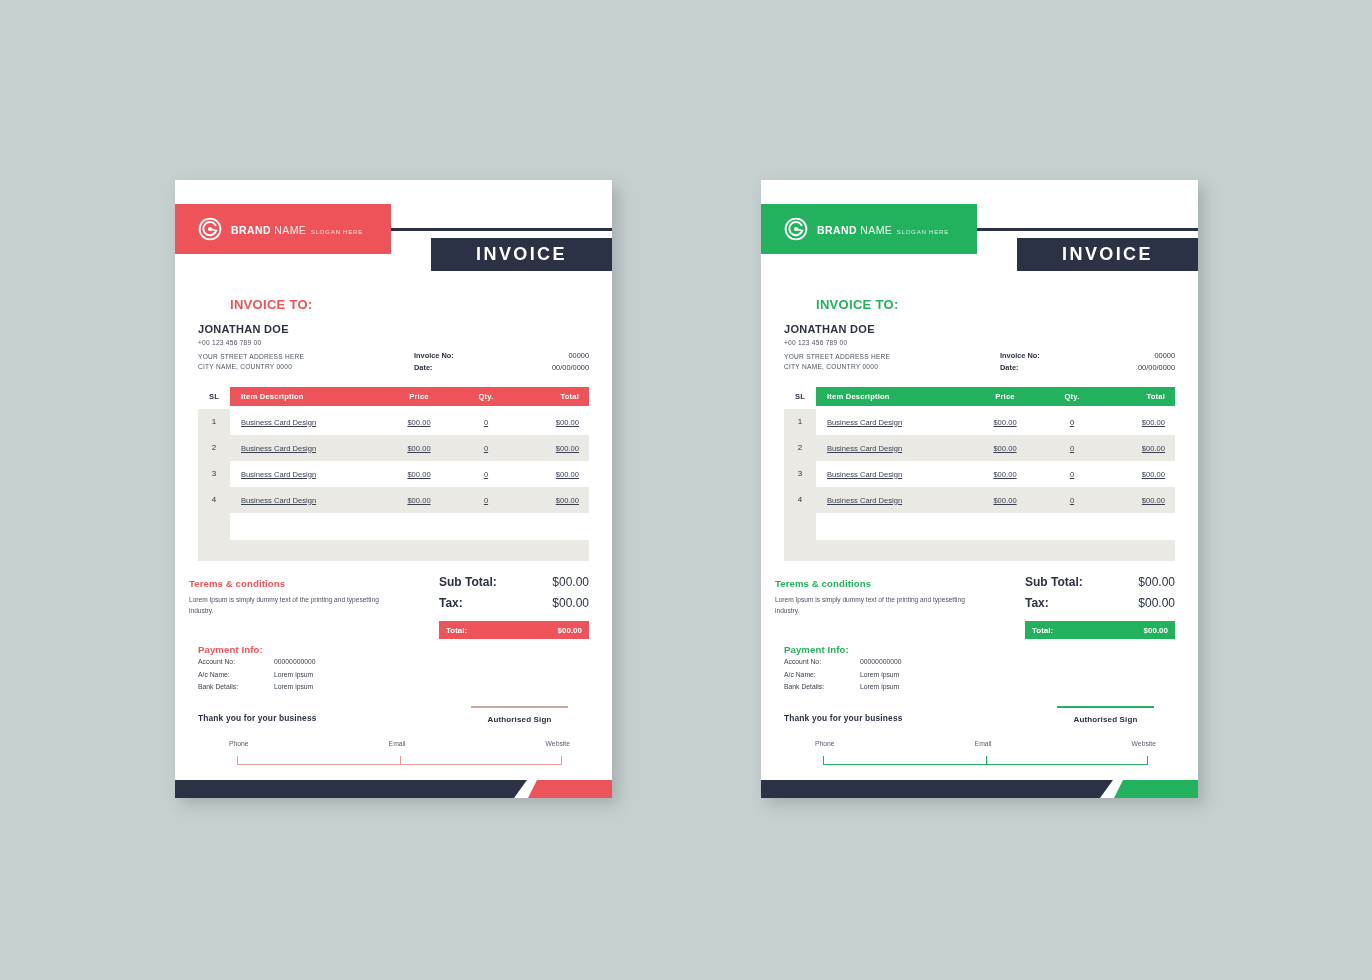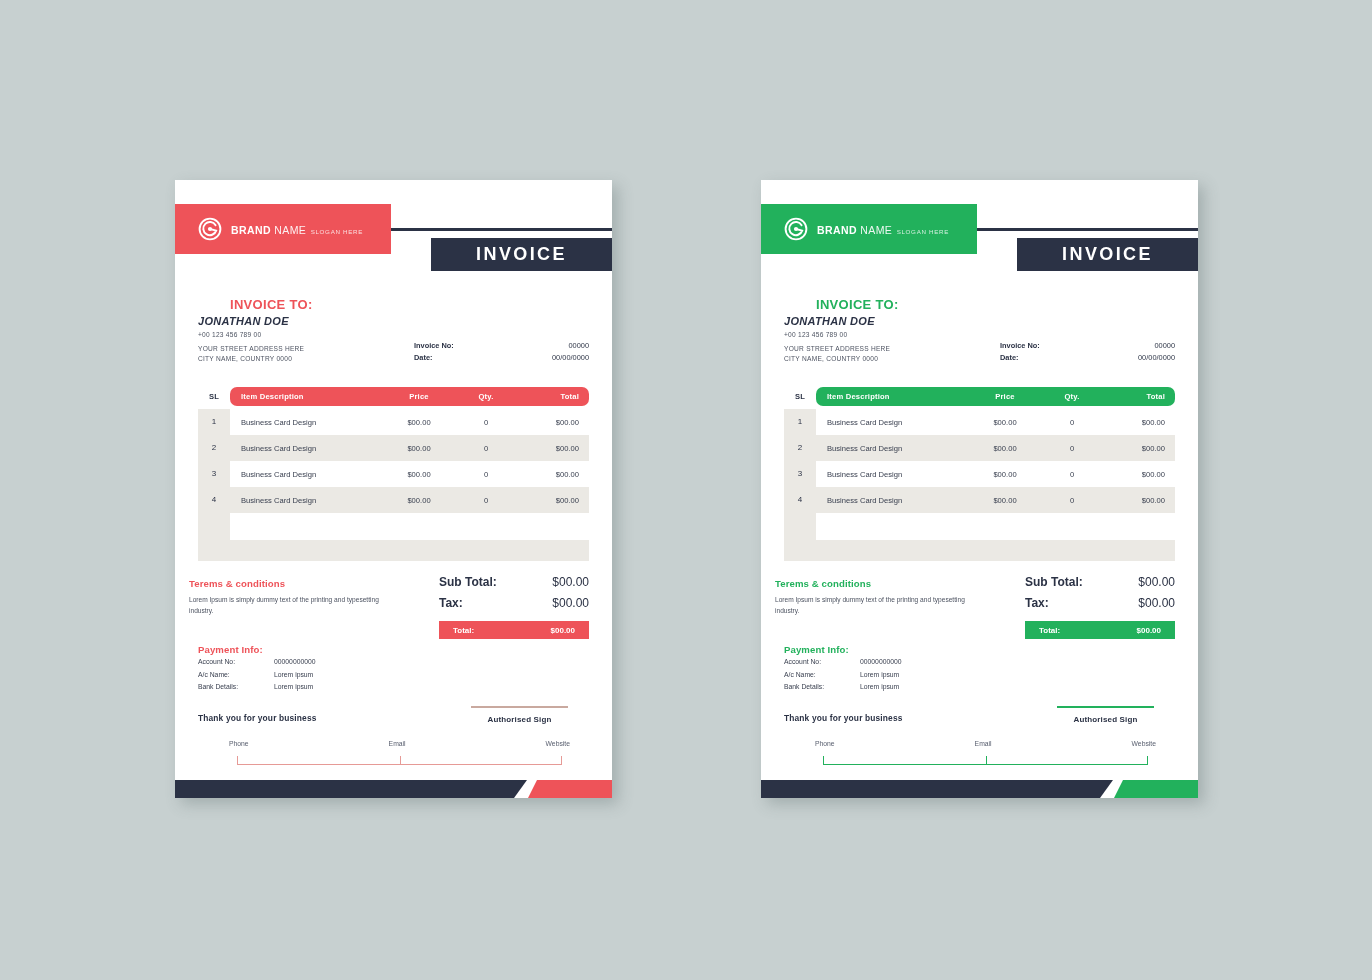--- a/index.html
+++ b/index.html
@@ -99,39 +99,38 @@
     font-size: 13px;
     font-weight: 700;
     letter-spacing: .3px;
     padding-left: 32px;
   }
   .bill-name {
     font-size: 11px;
     font-weight: 700;
     color: #2b3245;
     letter-spacing: .3px;
-    margin-top: 3px;
-    font-style: italic;
+    margin-top: 11px;
   }
   .bill-phone {
     font-size: 6.6px;
     color: #4d5361;
     letter-spacing: .25px;
     margin-top: 4px;
   }
   .bill-addr {
     font-size: 6.6px;
     color: #4d5361;
     letter-spacing: .25px;
     line-height: 1.45;
     margin-top: 6px;
   }
   .meta {
     position: absolute;
-    right: 23px; bottom: 12px;
+    right: 23px; bottom: 2px;
     width: 175px;
     font-size: 7.4px;
     color: #2b3245;
   }
   .meta-row {
     display: flex;
     justify-content: space-between;
     line-height: 1.55;
   }
   .meta-row .k { font-weight: 700; }
@@ -166,36 +165,36 @@
   }
   .head-fill {
     display: flex;
     align-items: center;
     flex: 1 1 auto;
     height: 19px;
     color: #ffffff;
     font-size: 7.6px;
     font-weight: 700;
     letter-spacing: .2px;
-    border-radius: 7px;
   }
   .head-fill .c-desc { padding-left: 11px; }
 
   .tbl-row .c-sl {
     font-size: 8px;
     color: #2b3245;
     font-weight: 400;
   }
   .cells {
     display: flex;
     align-items: center;
     flex: 1 1 auto;
     height: 26px;
     font-size: 7.6px;
     color: #3a4050;
+    text-decoration: underline;
   }
   .cells .c-desc { padding-left: 11px; }
 
   .tbl-filler-white {
     height: 27px;
     display: flex;
   }
   .tbl-filler-white .sp { width: 32px; flex: 0 0 32px; background: #ebe9e4; }
   .tbl-filler-white .bd { flex: 1 1 auto; background: #ffffff; }
   .tbl-filler-beige {
@@ -233,21 +232,21 @@
     color: #2b3245;
     line-height: 1.72;
   }
   .tot-row .k { font-weight: 700; }
   .grand {
     display: flex;
     justify-content: space-between;
     align-items: center;
     height: 18px;
     margin-top: 8px;
-    padding: 0 14px;
+    padding: 0 7px;
     color: #ffffff;
     font-size: 8px;
     font-weight: 700;
   }
 
   
   .pay { margin: 6px 23px 0 23px; }
   .pay-title {
     font-size: 9.6px;
     font-weight: 700;

